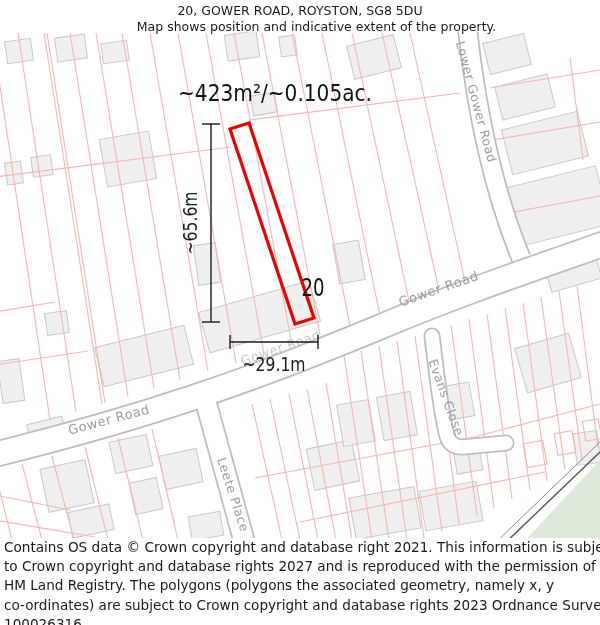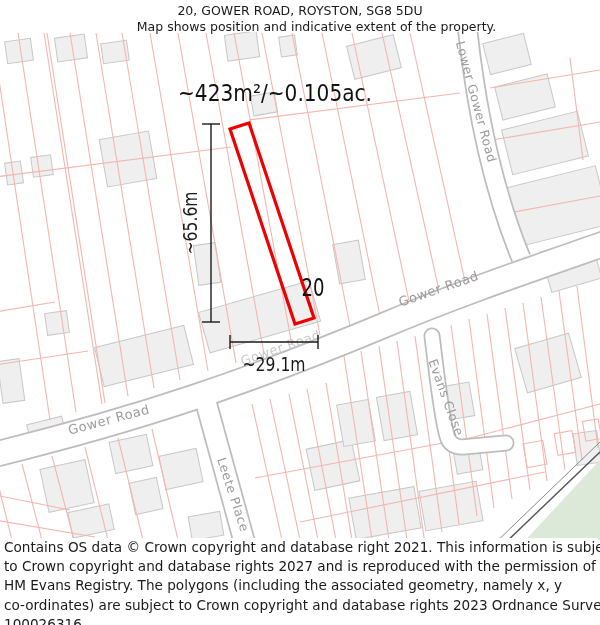--- a/index.html
+++ b/index.html
@@ -178,16 +178,16 @@
   <text text-anchor="middle" font-size="19px" textLength="63" lengthAdjust="spacingAndGlyphs" fill="#1a1a1a" transform="translate(197,223) rotate(-90)">~65.6m</text>
   <text text-anchor="middle" font-size="19px" textLength="63" lengthAdjust="spacingAndGlyphs" fill="#1a1a1a" x="274" y="371">~29.1m</text>
 
   <text x="275" y="101" text-anchor="middle" font-size="23px" textLength="194" lengthAdjust="spacingAndGlyphs" fill="#111111">~423m²/~0.105ac.</text>
 </svg>
 </div>
 
 <div class="footer">
   <div>Contains OS data © Crown copyright and database right 2021. This information is subject</div>
   <div>to Crown copyright and database rights 2027 and is reproduced with the permission of</div>
-  <div>HM Evans Registry. The polygons (including the associated geometry, namely x, y</div>
+  <div>HM Land Registry. The polygons (polygons the associated geometry, namely x, y</div>
   <div>co-ordinates) are subject to Crown copyright and database rights 2023 Ordnance Survey</div>
   <div>100026316.</div>
 </div>
 
 </body></html>

